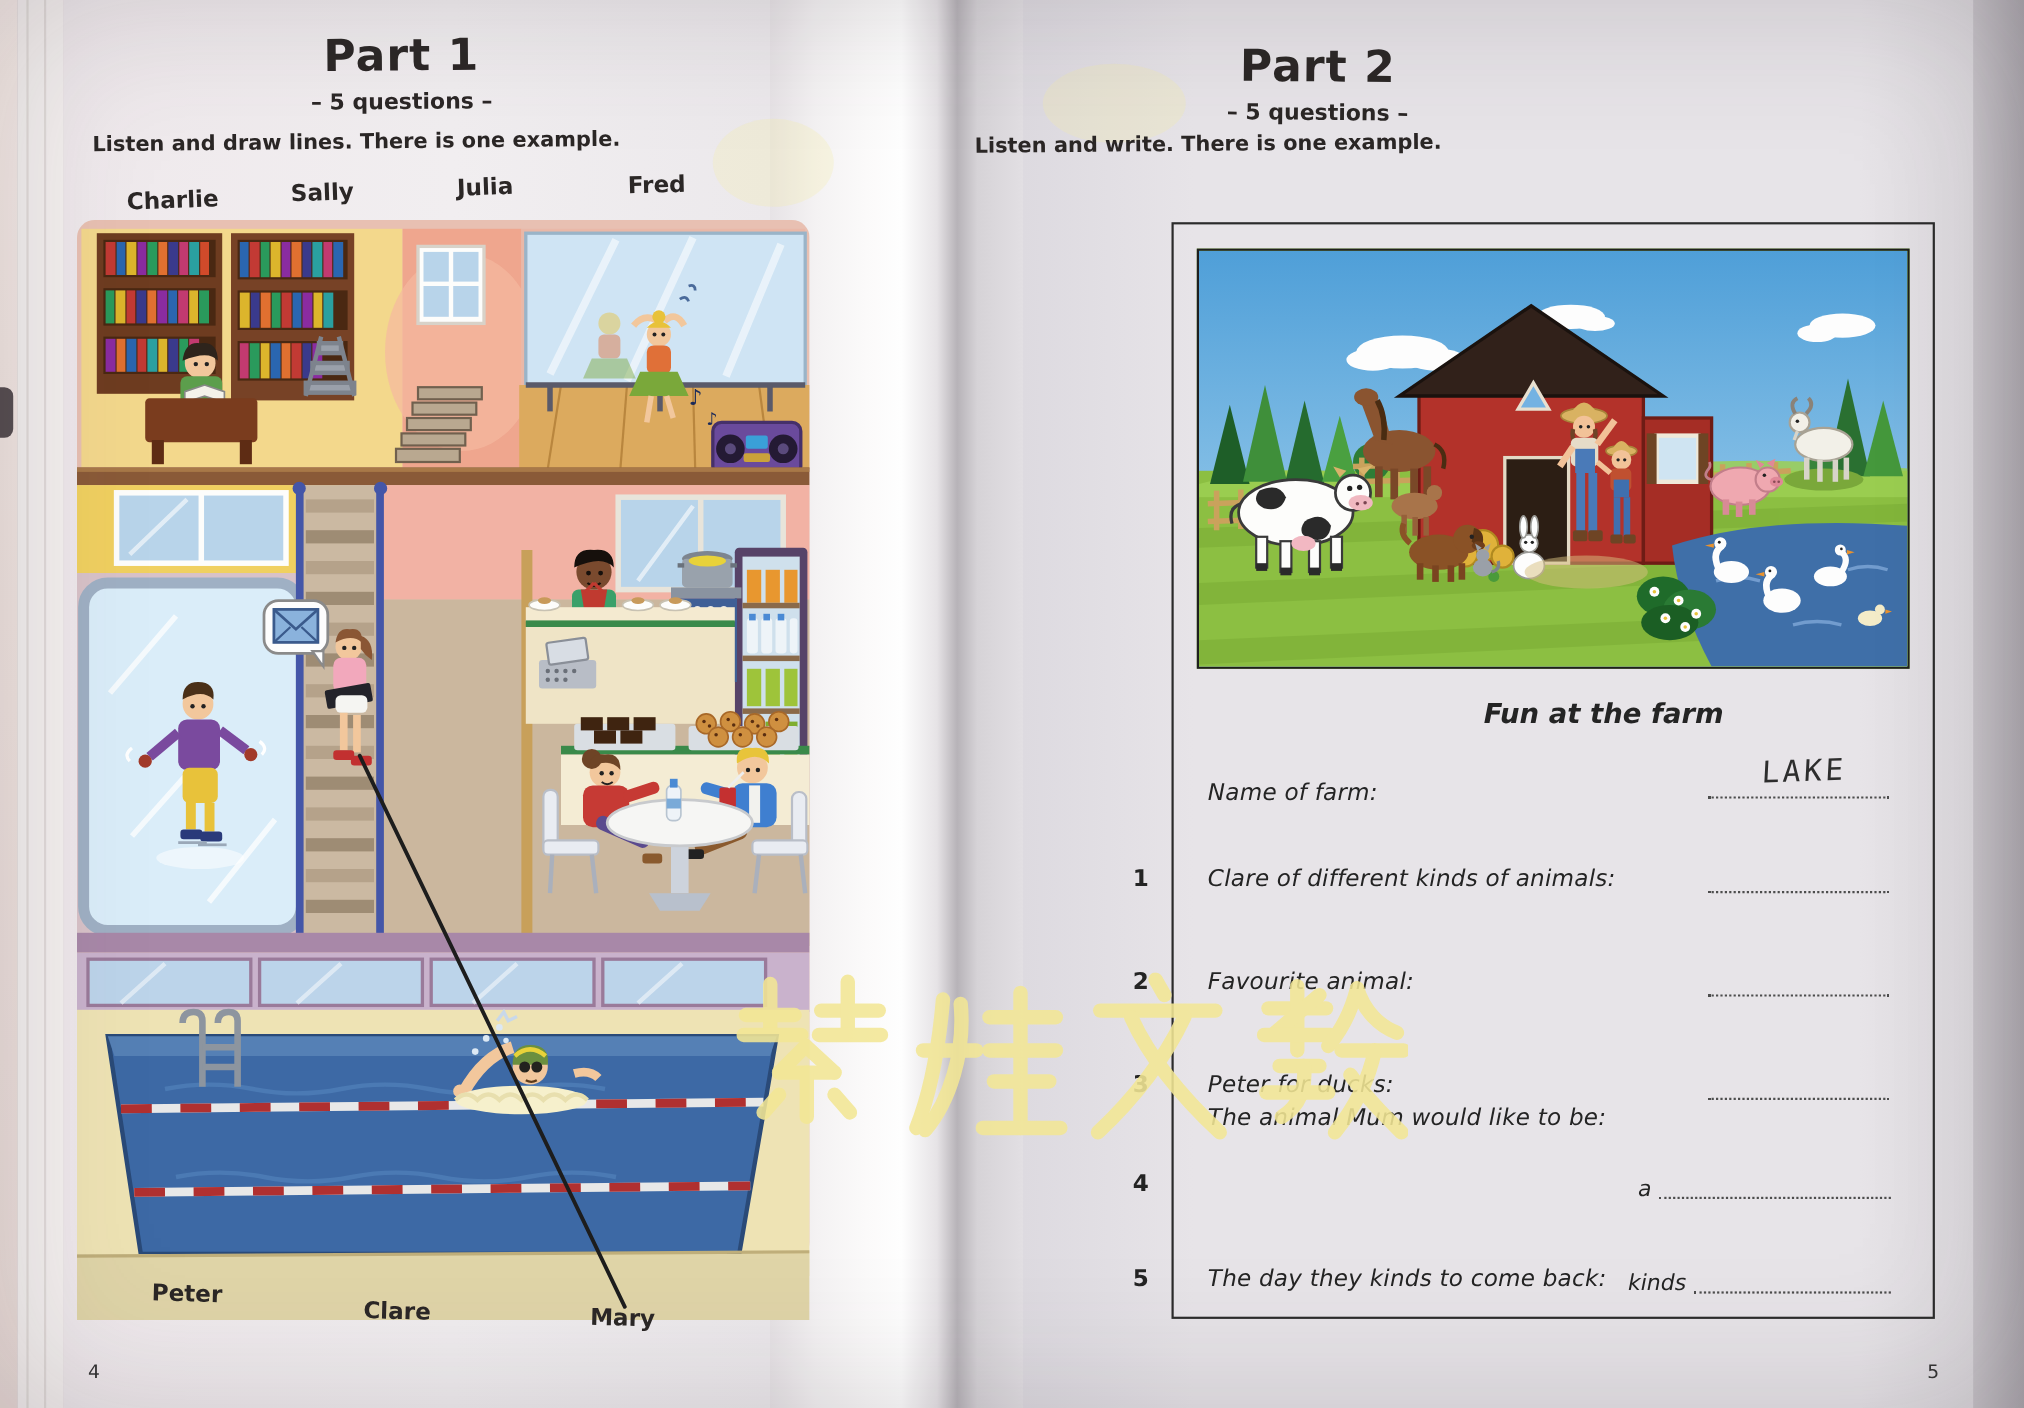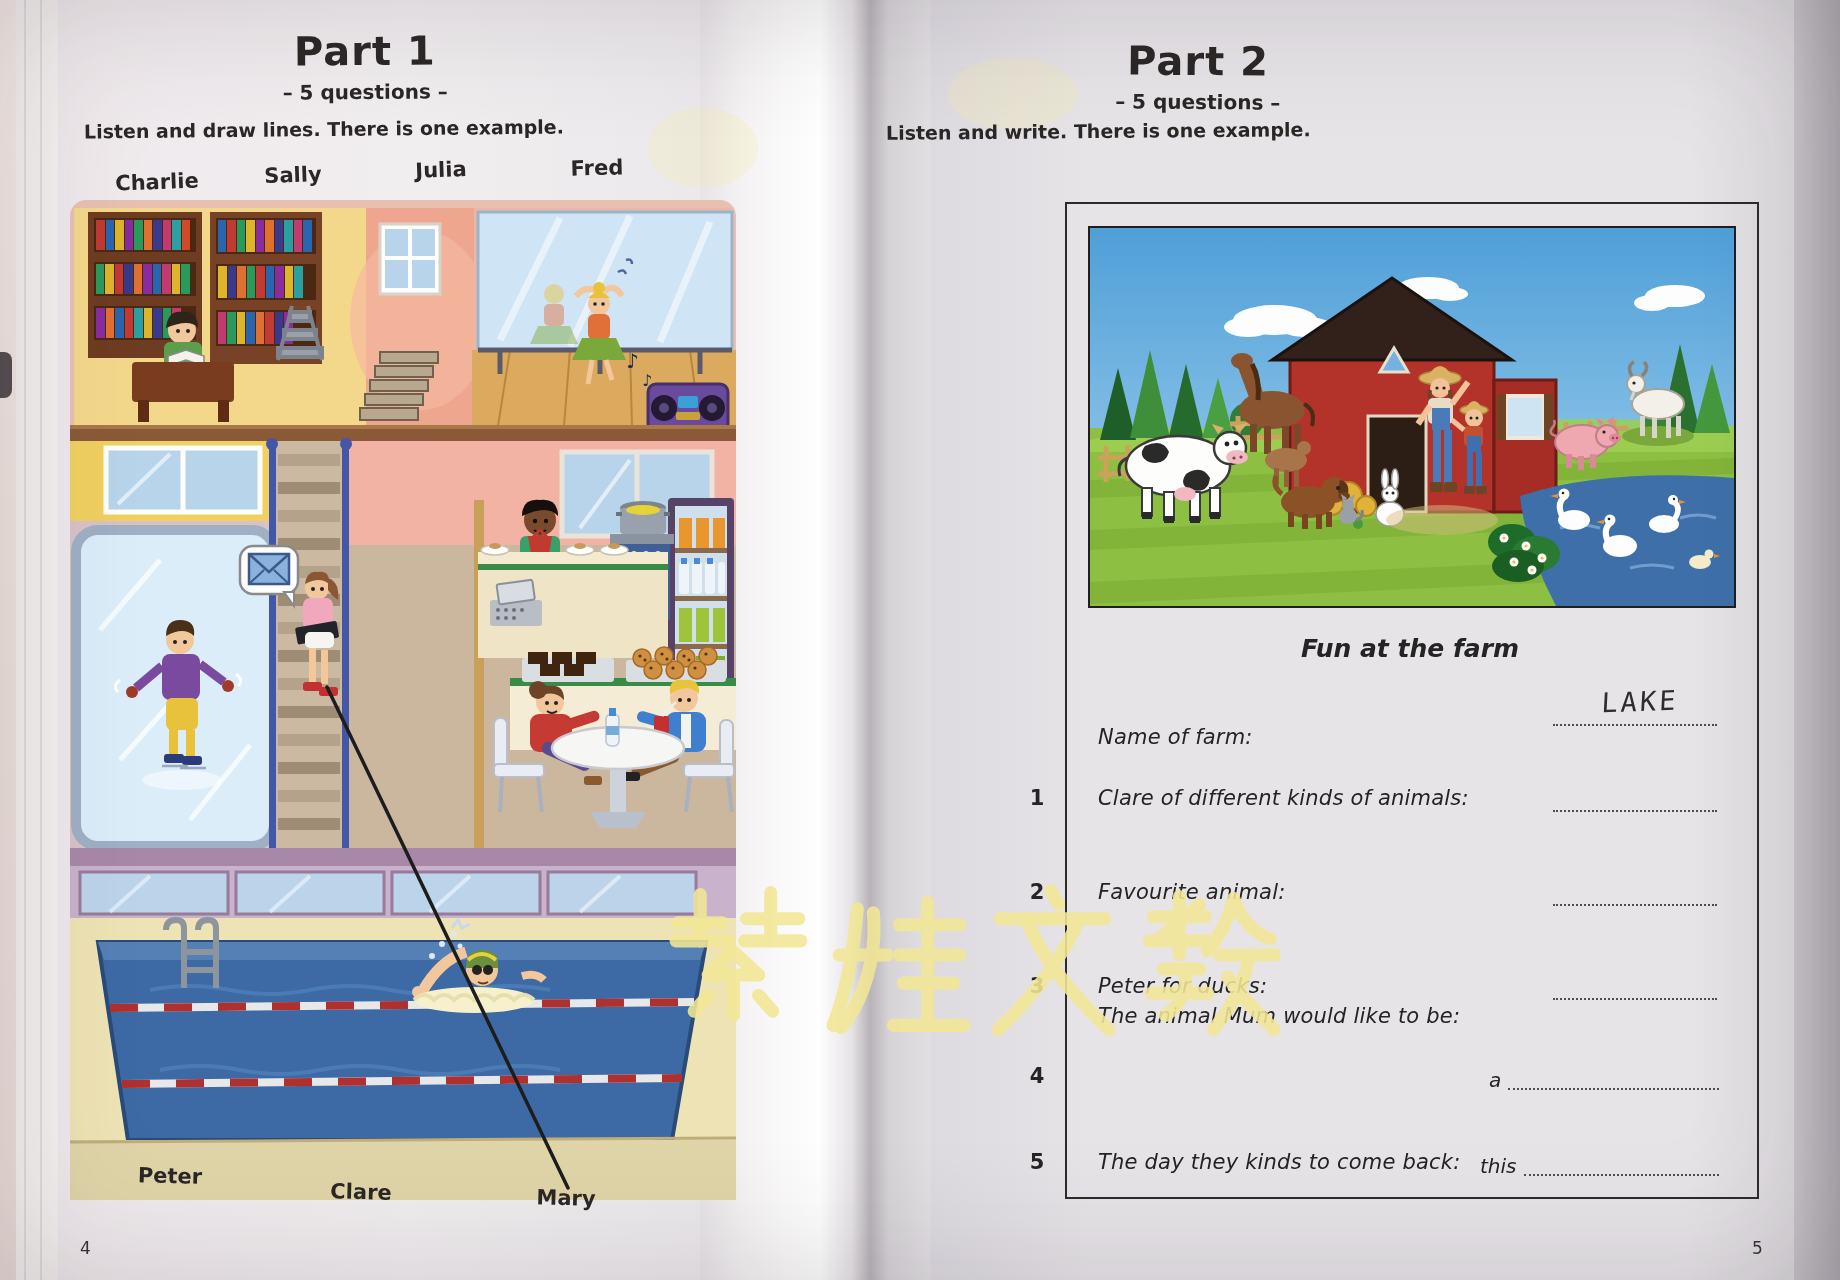--- a/index.html
+++ b/index.html
@@ -22,21 +22,21 @@
 
   .h-title{font-size:40px;font-weight:800;text-align:center;letter-spacing:1px;color:#2b2726;}
   .h-sub{font-size:20px;font-weight:700;text-align:center;margin-top:6px;color:#2b2726;}
   .instruction{font-size:19px;font-weight:700;color:#2b2726;}
   .pname{font-size:21px;font-weight:600;text-align:center;width:110px;color:#2b2726;}
   .pagenum{font-size:17px;font-weight:500;color:#333;}
 
   .form-box{left:1065px;top:202px;width:690px;height:993px;border:2.5px solid #2b2b2b;background:transparent;}
   .farm-frame{left:1088px;top:226px;width:644px;height:378px;border:2px solid #1f1f1f;background:#9ccf52;}
   .farm-frame svg{display:block;width:100%;height:100%;}
-  .form-title{left:1065px;top:634px;width:690px;text-align:center;font-size:25px;font-weight:800;font-style:italic;color:#242424;}
+  .form-title{left:1065px;top:634px;width:690px;text-align:center;font-size:25px;font-weight:800;font-style:italic;color:#242424;padding-left:48px;}
   .q-num{width:30px;text-align:center;font-size:21px;font-weight:700;color:#242424;}
   .q-label{font-size:21px;font-weight:500;font-style:italic;color:#242424;letter-spacing:.2px;}
   .answer-wrap{display:flex;align-items:flex-end;height:26px;}
   .answer-prefix{font-size:20px;font-style:italic;font-weight:500;color:#242424;margin-right:7px;line-height:20px;}
   .answer-dots{flex:1;border-bottom:2.5px dotted #4d4d4d;height:4px;}
   .hand{font-family:"DejaVu Sans Mono","Liberation Mono",monospace;font-size:27px;color:#2d2d2d;
     letter-spacing:3px;transform:rotate(-2deg) skewX(-5deg);font-weight:400;}
 
   .scene{left:70px;top:200px;width:666px;height:1000px;}
   .scene svg{display:block;width:100%;height:100%;}
@@ -872,21 +872,21 @@
             <circle cx="452" cy="330" r="1.6"></circle>
             <circle cx="424" cy="334" r="1.6"></circle>
             <circle cx="442" cy="342" r="1.6"></circle>
           </g>
     </g>
   </svg>
   </div>
 
   <div class="abs form-title">Fun at the farm</div>
 
-  <div class="abs q-label" style="left:1098px;top:725px">Name of farm:</div>
+  <div class="abs q-label" style="left:1098px;top:708px">Name of farm:</div>
   <div class="abs hand" style="left:1565px;top:686px;width:150px;text-align:center">LAKE</div>
   <div class="abs answer-wrap" style="left:1553px;top:700px;width:164px">
       <div class="answer-dots"></div>
     </div>
 
   <div class="abs q-num" style="left:1022px;top:786px">1</div>
   <div class="abs q-label" style="left:1098px;top:786px">Clare of different kinds of animals:</div>
   <div class="abs answer-wrap" style="left:1553px;top:786px;width:164px">
       <div class="answer-dots"></div>
     </div>
@@ -906,21 +906,21 @@
   <div class="abs q-num" style="left:1022px;top:1064px">4</div>
   <div class="abs q-label" style="left:1098px;top:1004px">The animal Mum would like to be:</div>
   <div class="abs answer-wrap" style="left:1489px;top:1064px;width:230px">
     <span class="answer-prefix">a</span>
       <div class="answer-dots"></div>
   </div>
 
   <div class="abs q-num" style="left:1022px;top:1150px">5</div>
   <div class="abs q-label" style="left:1098px;top:1150px">The day they kinds to come back:</div>
   <div class="abs answer-wrap" style="left:1480px;top:1150px;width:239px">
-    <span class="answer-prefix">this</span>
+    <span class="answer-prefix">kinds</span>
       <div class="answer-dots"></div>
   </div>
 
   <div class="abs pagenum" style="left:1752px;top:1238px">5</div>
 
   <div class="abs wm">
   <svg viewBox="0 0 612 156" xmlns="http://www.w3.org/2000/svg">
     <title>紫婕文教</title>
     <g stroke="#f3e795" stroke-width="13" stroke-linecap="round" fill="none">
       <g>

